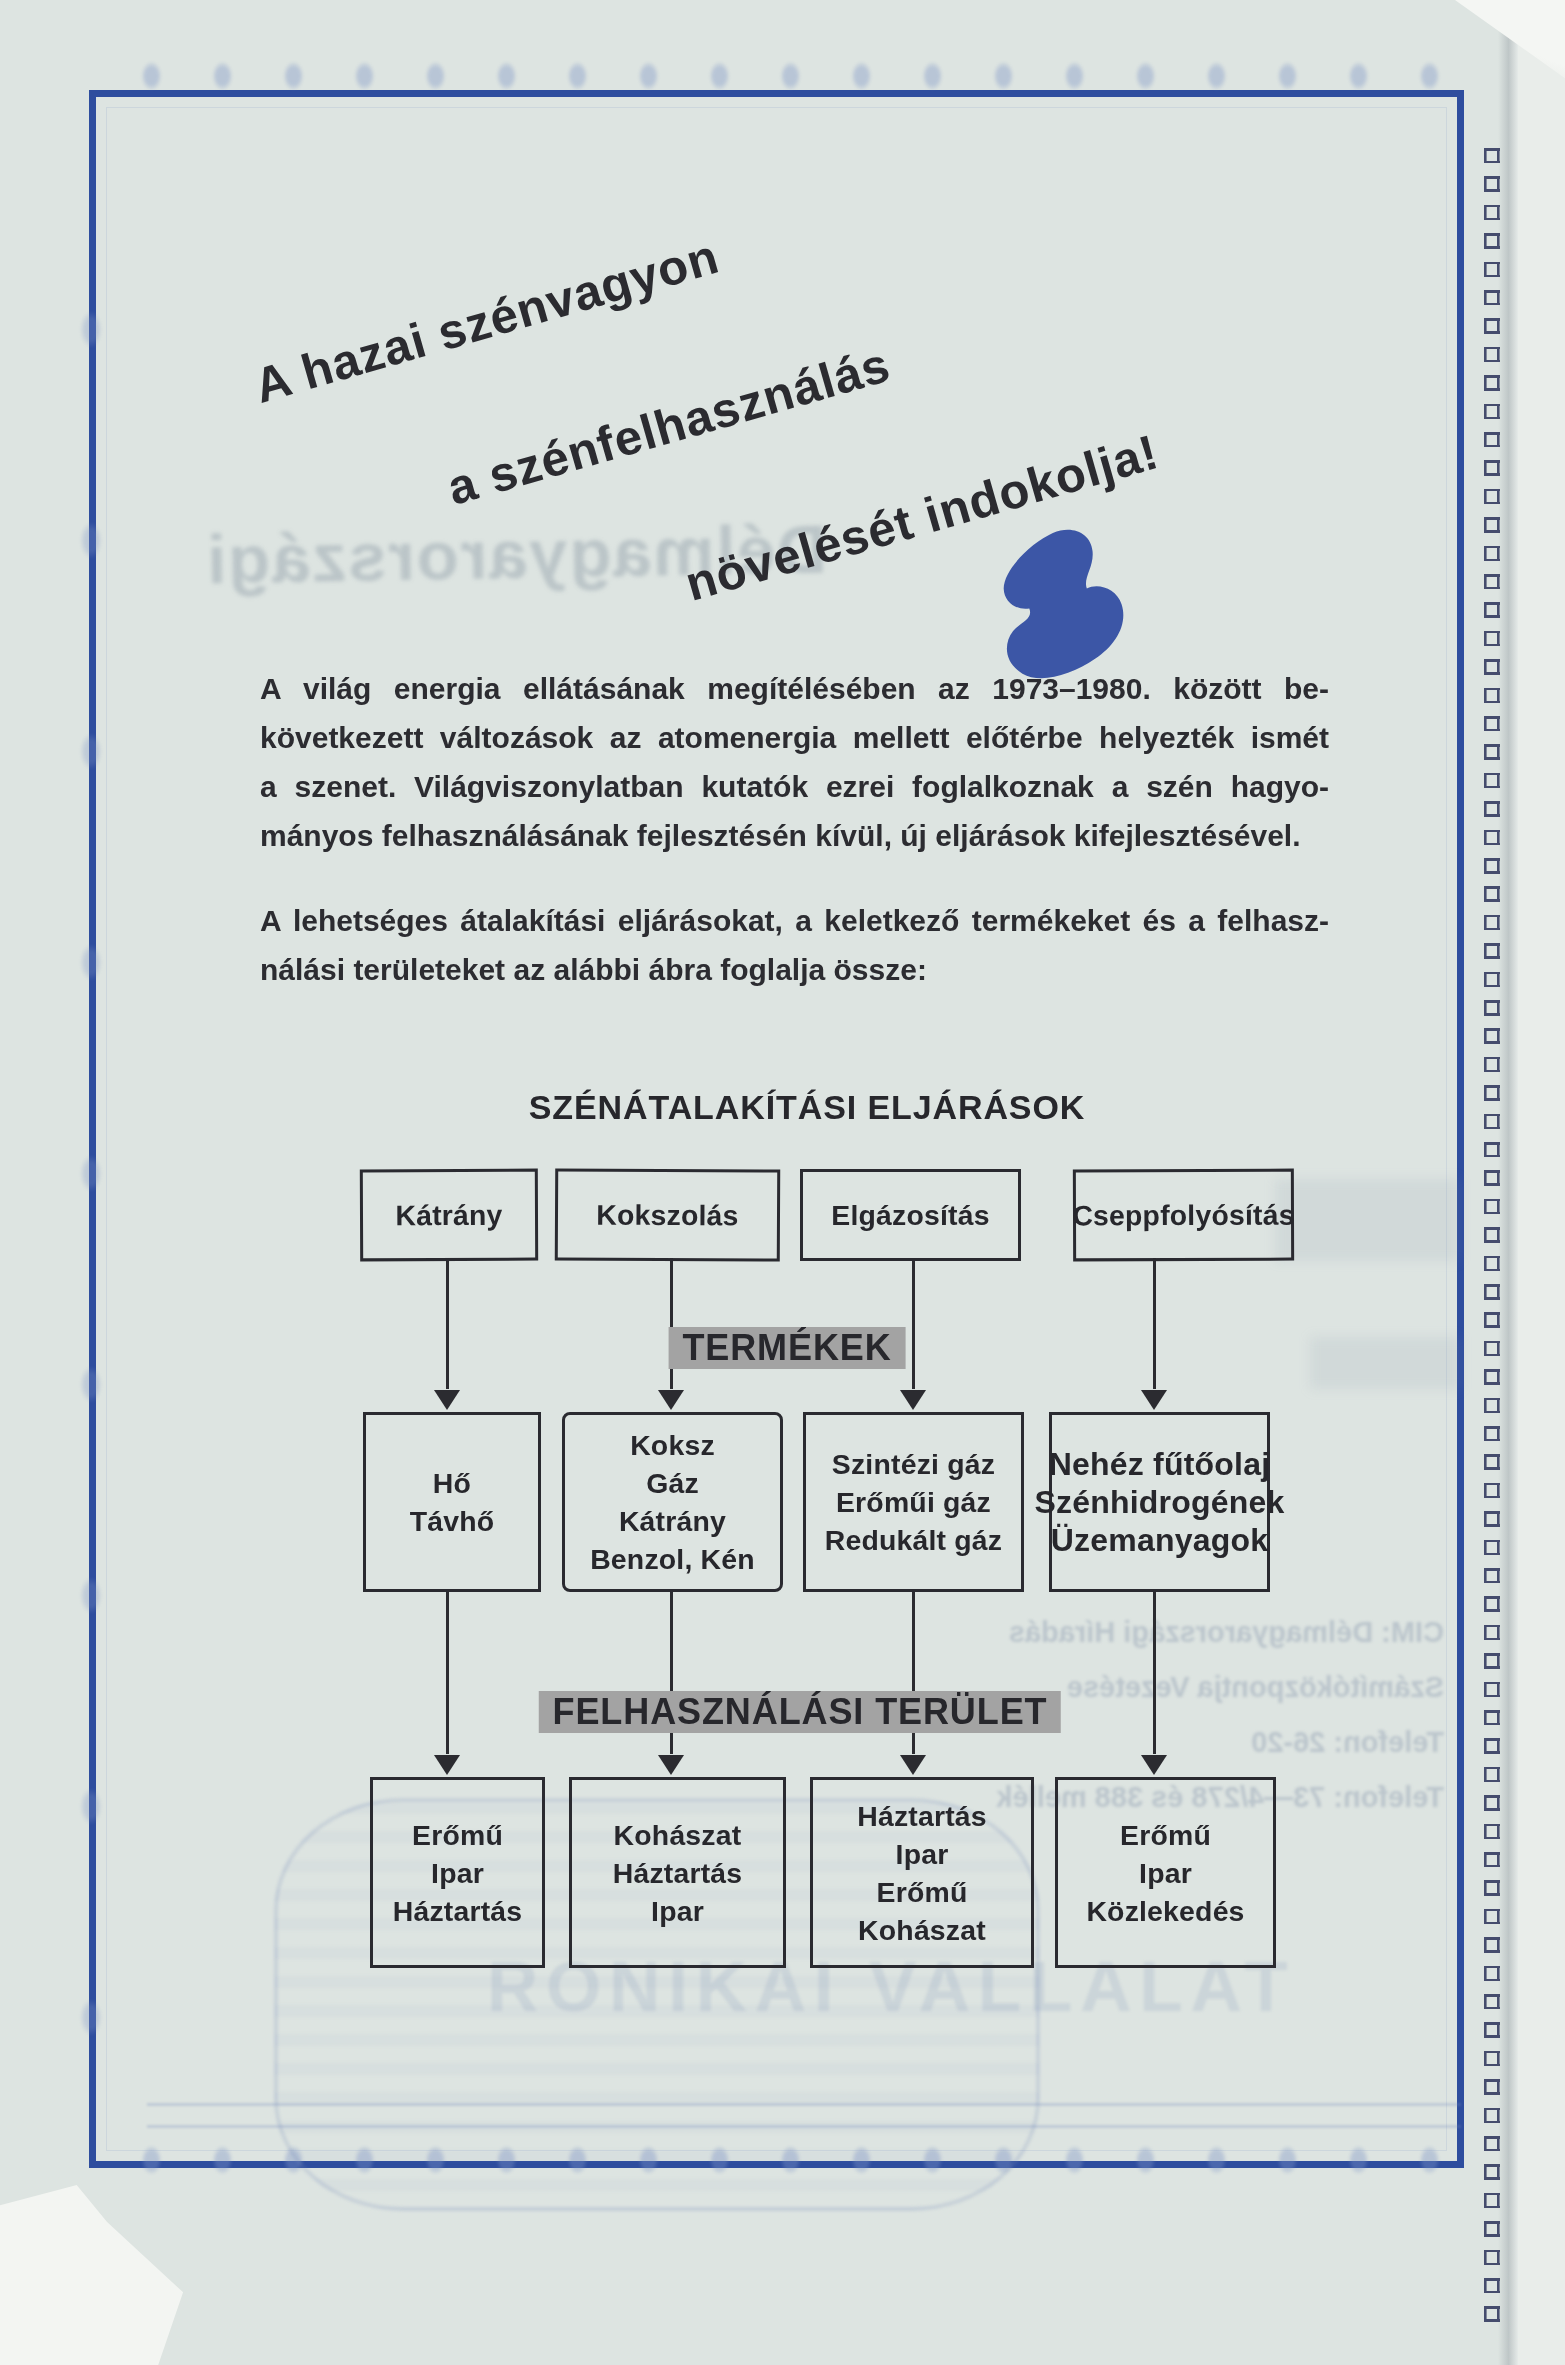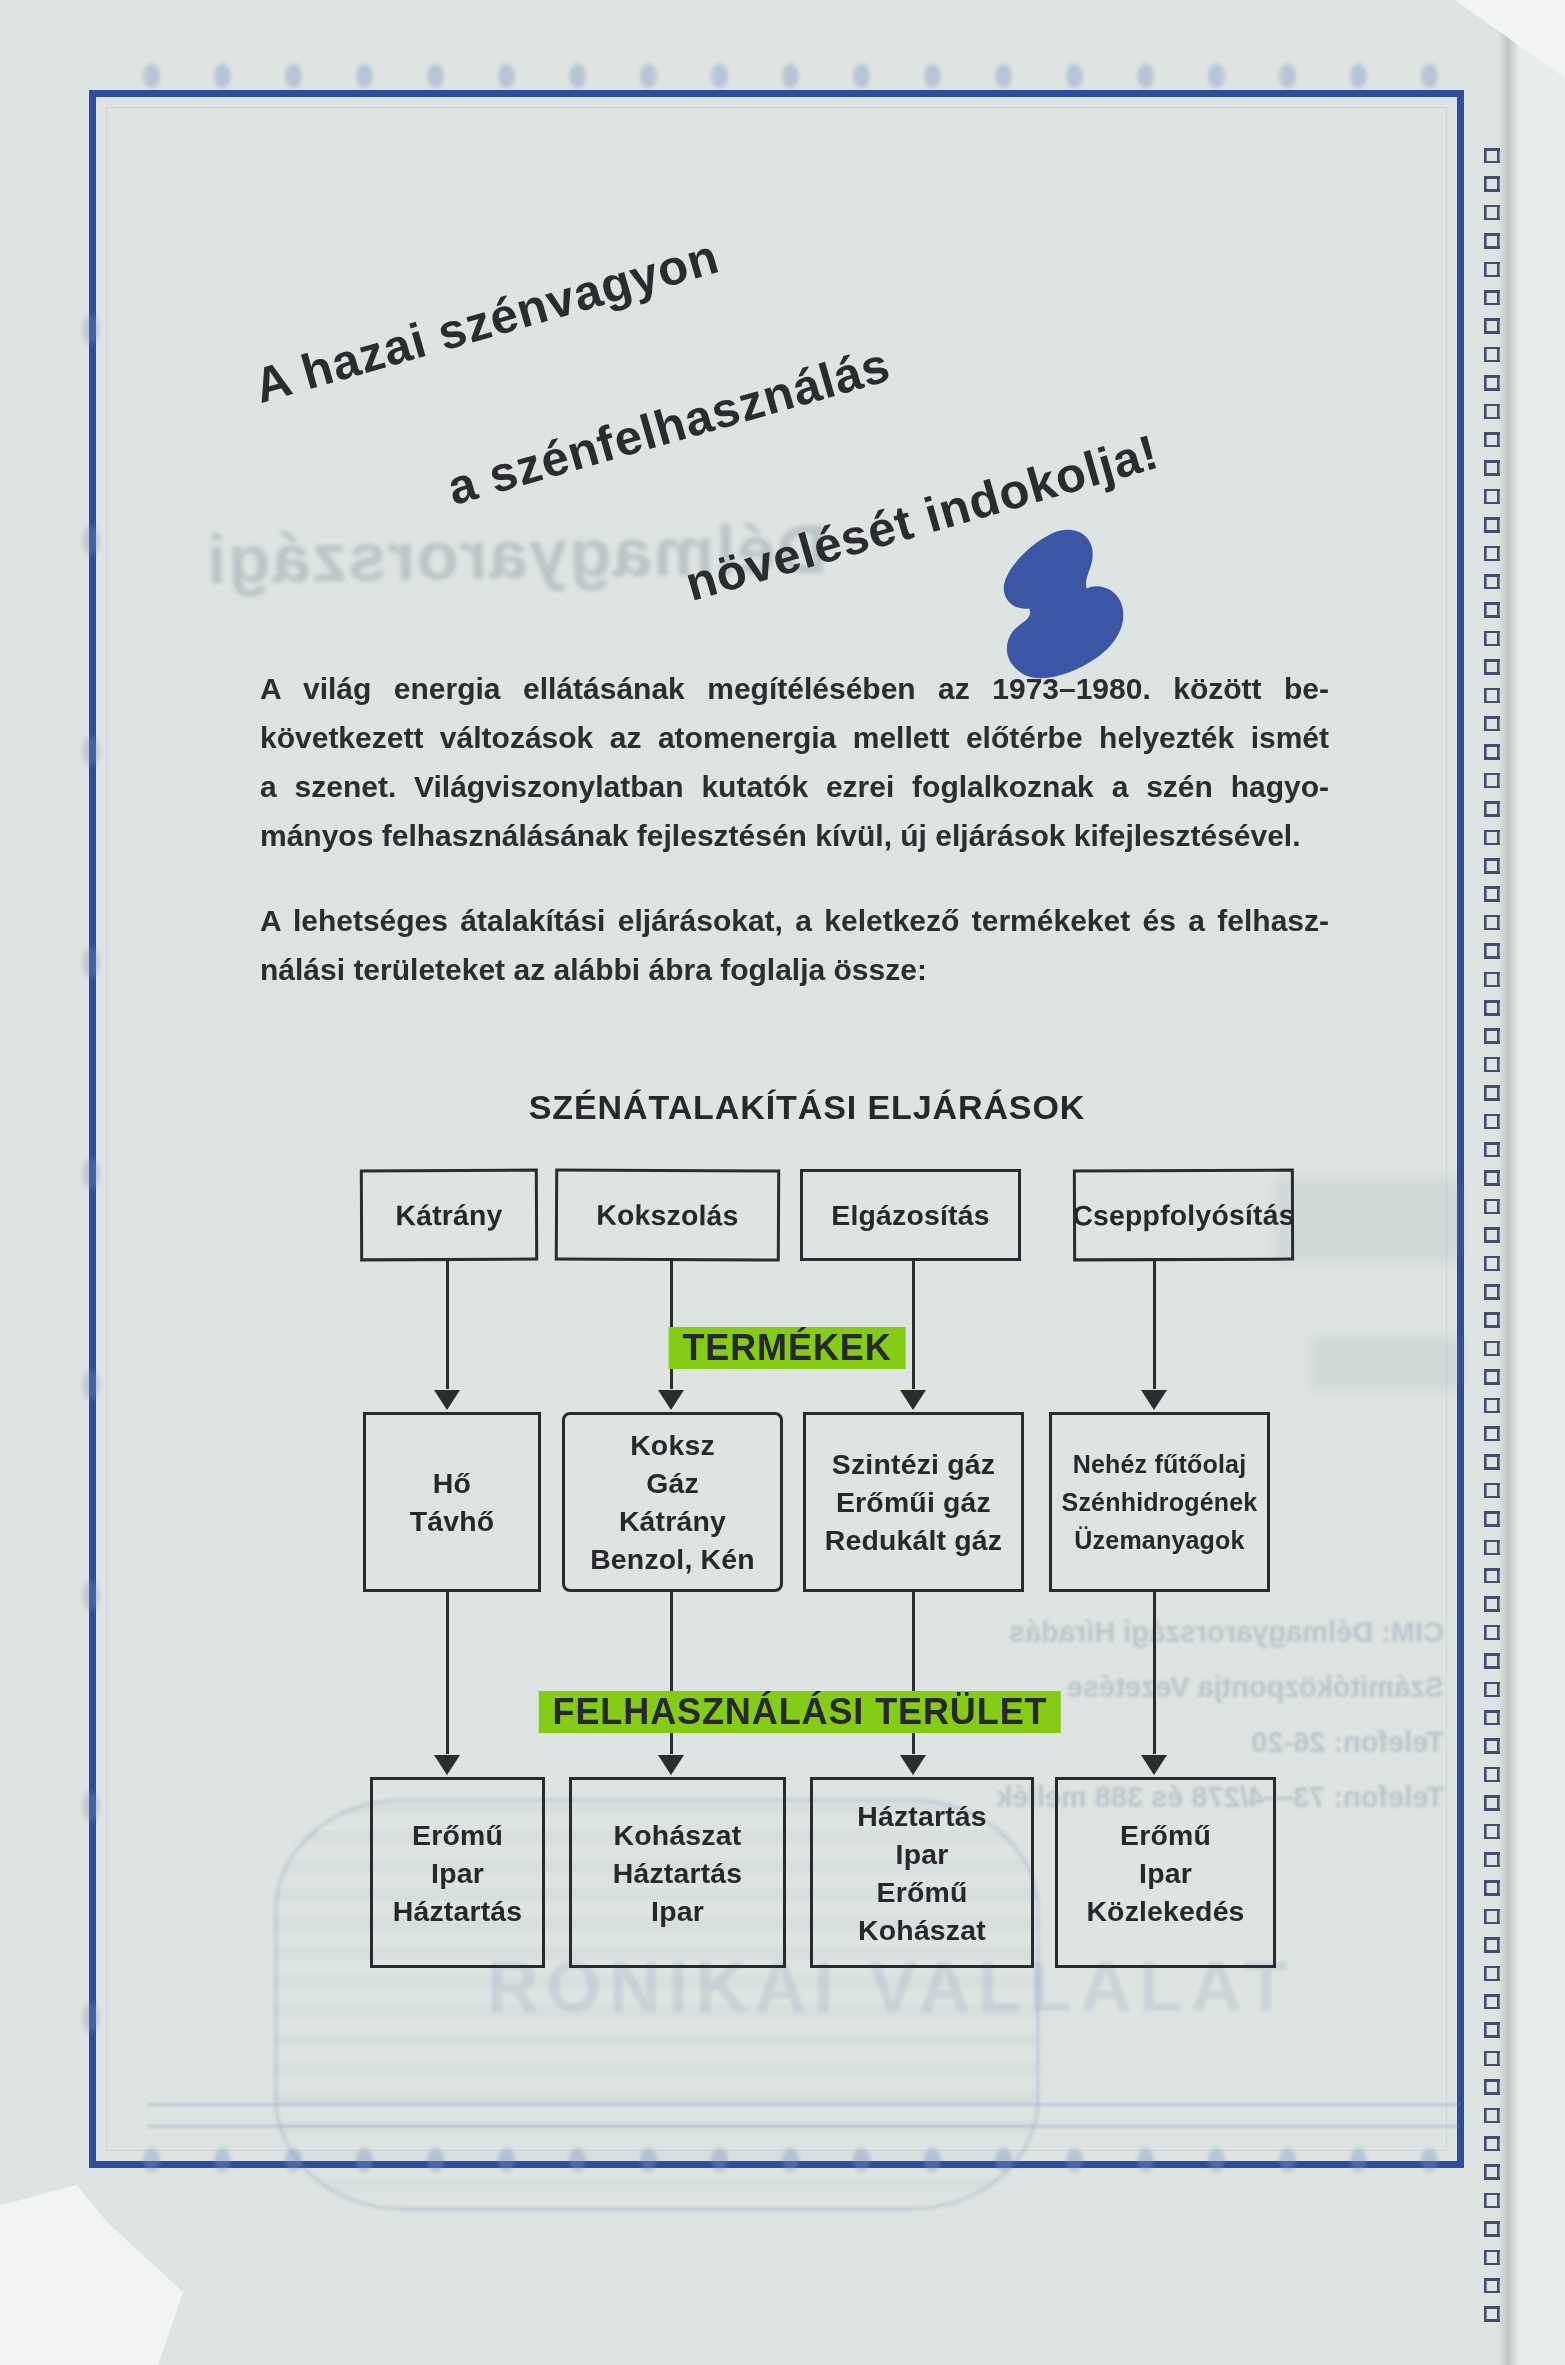--- a/index.html
+++ b/index.html
@@ -123,30 +123,30 @@
   }
   
   .b11{left:360px;top:1169px;width:172px;height:86px;transform:rotate(-.25deg);}
   .b12{left:555px;top:1169px;width:219px;height:86px;transform:rotate(.3deg);}
   .b13{left:800px;top:1169px;width:215px;height:86px;}
   .b14{left:1045px;top:1169px;width:215px;height:86px;transform:rotate(-.2deg);margin-left:28px;}
   
   .b21{left:363px;top:1412px;width:172px;height:174px;}
   .b22{left:562px;top:1412px;width:215px;height:174px;border-radius:8px;}
   .b23{left:803px;top:1412px;width:215px;height:174px;}
-  .b24{left:1049px;top:1412px;width:215px;height:174px;font-size:25px;}
+  .b24{left:1049px;top:1412px;width:215px;height:174px;font-size:32px;}
   
   .b31{left:370px;top:1777px;width:169px;height:185px;}
   .b32{left:569px;top:1777px;width:211px;height:185px;}
   .b33{left:810px;top:1777px;width:218px;height:185px;}
   .b34{left:1055px;top:1777px;width:215px;height:185px;}
   .mid-label{
     position:absolute;z-index:4;transform:translateX(-50%);
     font-size:36px;font-weight:700;letter-spacing:0.9px;white-space:nowrap;
-    background:#84cc16;padding:0 13.8px;
+    background:#a3a3a3;padding:0 13.8px;
   }
   .lbl-products{left:787px;top:1327px;}
   .lbl-usage{left:800px;top:1691px;}
   .arrow{position:absolute;z-index:2;width:2.6px;background:#2b2b30;}
   .arrow::after{
     content:"";position:absolute;left:50%;bottom:-20.7px;transform:translateX(-50%);
     border:13px solid transparent;border-bottom:0;border-top:20.7px solid #2b2b30;
   }
   .aA{top:1258px;height:131px;}
   .aB{top:1590px;height:164px;}

